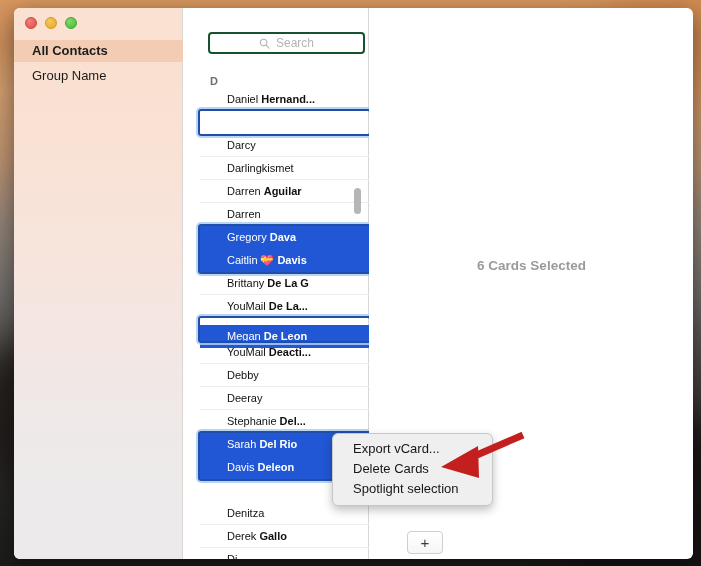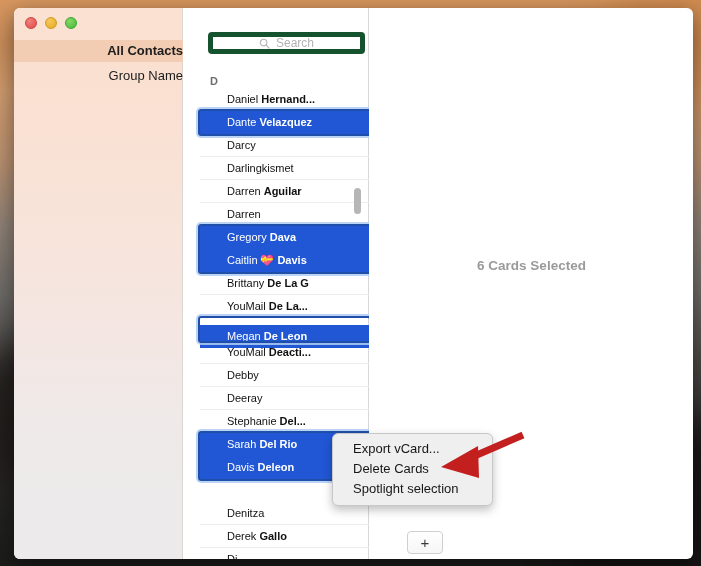--- a/index.html
+++ b/index.html
@@ -61,21 +61,20 @@
         #fae2d3 0%,
         #fae0d0 10%,
         #f9e1d4 24%,
         #f8e4da 40%,
         #f4e6e2 58%,
         #efe9e8 74%,
         #eceaea 88%,
         #eceaea 100%);
     border-right: 1px solid #dcd6d2;
     box-sizing: border-box;
-    text-align: right;
   }
   #traffic {
     position: absolute;
     left: 11px;
     top: 9px;
     display: flex;
     gap: 8px;
   }
   #traffic .dot {
     width: 12px; height: 12px;
@@ -119,21 +118,21 @@
     position: absolute;
     left: 25px;
     top: 24px;
     width: 157px;
     height: 22px;
   }
   #searchbox {
     width: 100%;
     height: 100%;
     box-sizing: border-box;
-    border: 5px solid #14532d;
+    border: 2px solid #14532d;
     border-radius: 4px;
     background: #ffffff;
     display: flex;
     align-items: center;
     justify-content: center;
     gap: 6px;
   }
   #search-icon svg { display: block; }
   #search-ph {
     font-size: 12px;
@@ -317,21 +316,20 @@
           </svg>
         </span>
         <span id="search-ph">Search</span>
       </div>
     </div>
 
     <div id="section-letter">D</div>
 
     <div id="rows">
         <div class="crow" style="top: 0px;"><span>Daniel </span><span class="bold">Hernand...</span></div>
-        <div class="crow sel" style="top: 23px;"><span>Dante </span><span class="bold">Velazquez</span></div>
         <div class="crow" style="top: 46px;"><span>Darcy</span></div>
         <div class="crow" style="top: 69px;"><span>Darlingkismet</span></div>
         <div class="crow" style="top: 92px;"><span>Darren </span><span class="bold">Aguilar</span></div>
         <div class="crow" style="top: 115px;"><span>Darren</span></div>
         <div class="crow sel" style="top: 138px;"><span>Gregory </span><span class="bold">Dava</span></div>
         <div class="crow sel" style="top: 161px;"><span>Caitlin </span><span class="emoji">💝 </span><span class="bold">Davis</span></div>
         <div class="crow" style="top: 184px;"><span>Brittany </span><span class="bold">De La G</span></div>
         <div class="crow" style="top: 207px;"><span>YouMail </span><span class="bold">De La...</span></div>
         <div class="crow sel" style="top: 237px;"><span>Megan </span><span class="bold">De Leon</span></div>
         <div class="crow" style="top: 253px;"><span>YouMail </span><span class="bold">Deacti...</span></div>

